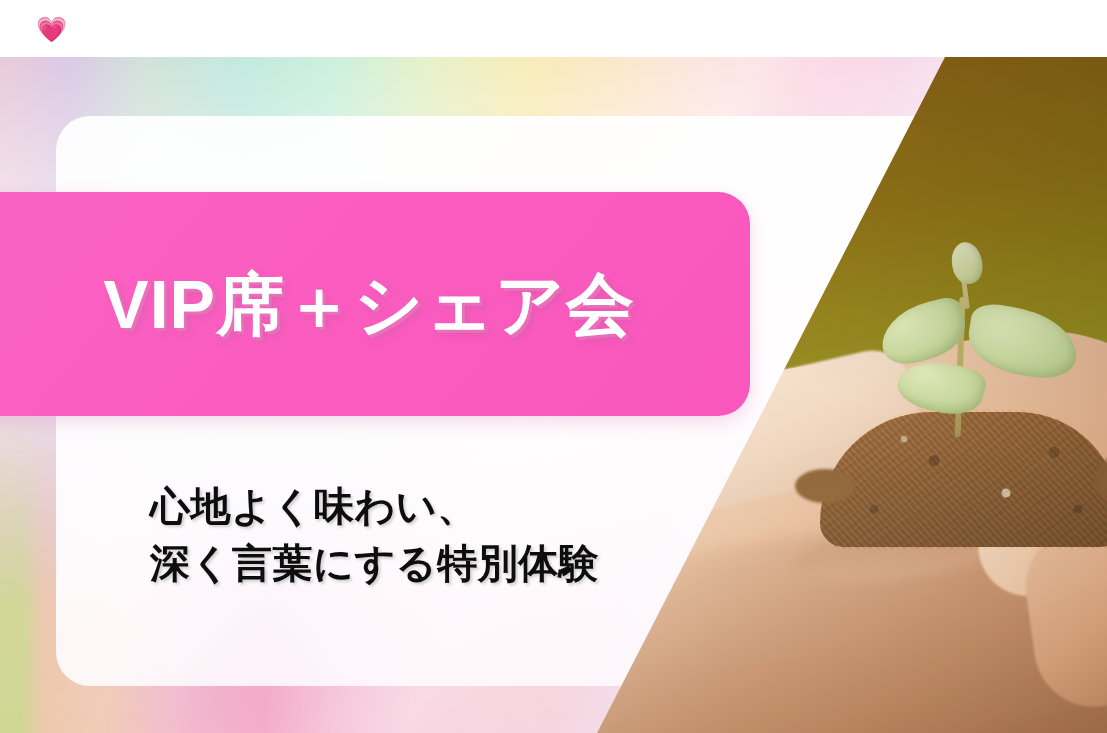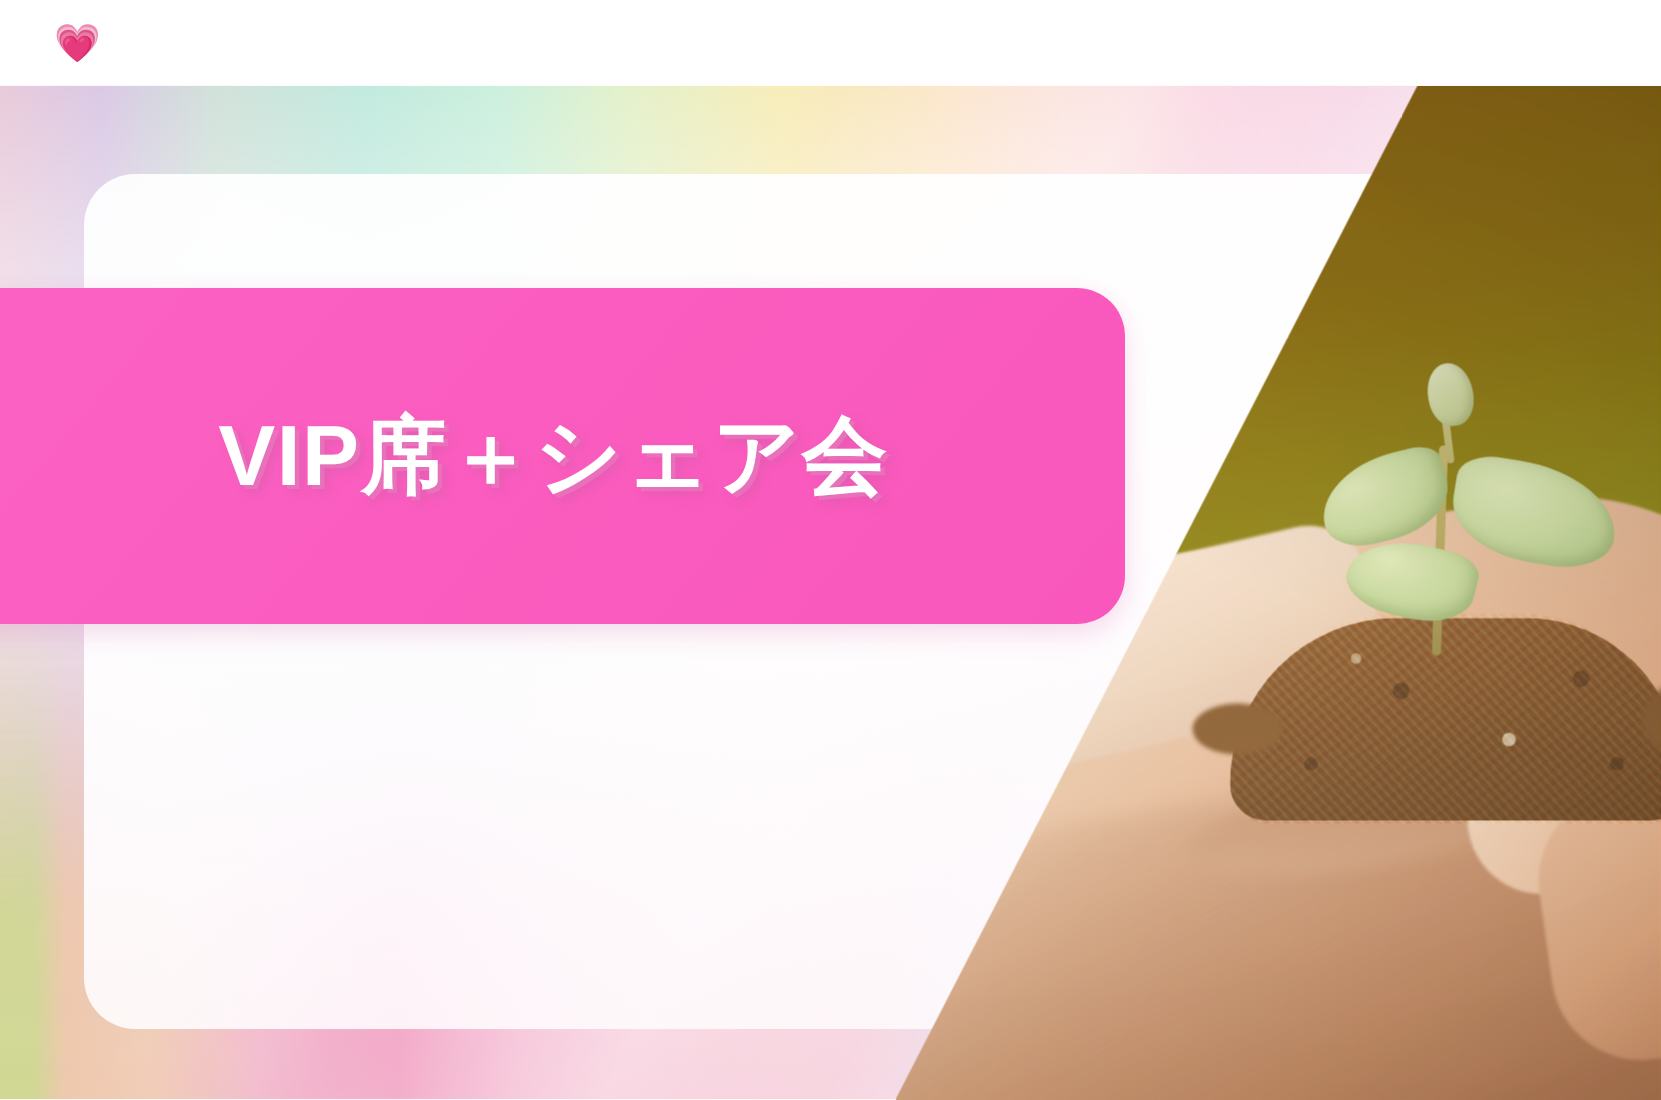--- a/index.html
+++ b/index.html
@@ -375,21 +375,21 @@
     height: 224px;
     background: linear-gradient(130deg, #fb62c3 0%, #fa5dbf 45%, #f957bb 100%);
     border-radius: 0 32px 32px 0;
     z-index: 40;
     box-shadow: 0 6px 18px rgba(200,60,150,0.18);
     display: flex;
     align-items: center;
     justify-content: center;
   }
   .title-text {
-    font-size: 57px;
+    font-size: 68px;
     font-weight: 700;
     color: #ffffff;
     letter-spacing: 1px;
     line-height: 1;
     white-space: nowrap;
     text-shadow:
       3px 3px 0 rgba(228,132,190,0.55),
       5px 5px 7px rgba(190,90,155,0.35);
     transform: translateX(14px);
   }
@@ -443,20 +443,24 @@
     <div class="leaf leaf-lower"></div>
     <div class="bud"></div>
     <div class="photo-vignette"></div>
     <div class="photo-soft"></div>
   </div>
 
   <div class="title-banner">
     <span class="title-text">VIP席＋シェア会</span>
   </div>
 
+  <div class="subtitle">
+    <span class="subtitle-line">心地よく味わい、</span>
+    <span class="subtitle-line">深く言葉にする特別体験</span>
+  </div>
 
   <div class="header-bar">
     <div class="header-title">
       <span class="heart-icon">💗</span>
     </div>
   </div>
 
 </div>
 
 </body></html>

